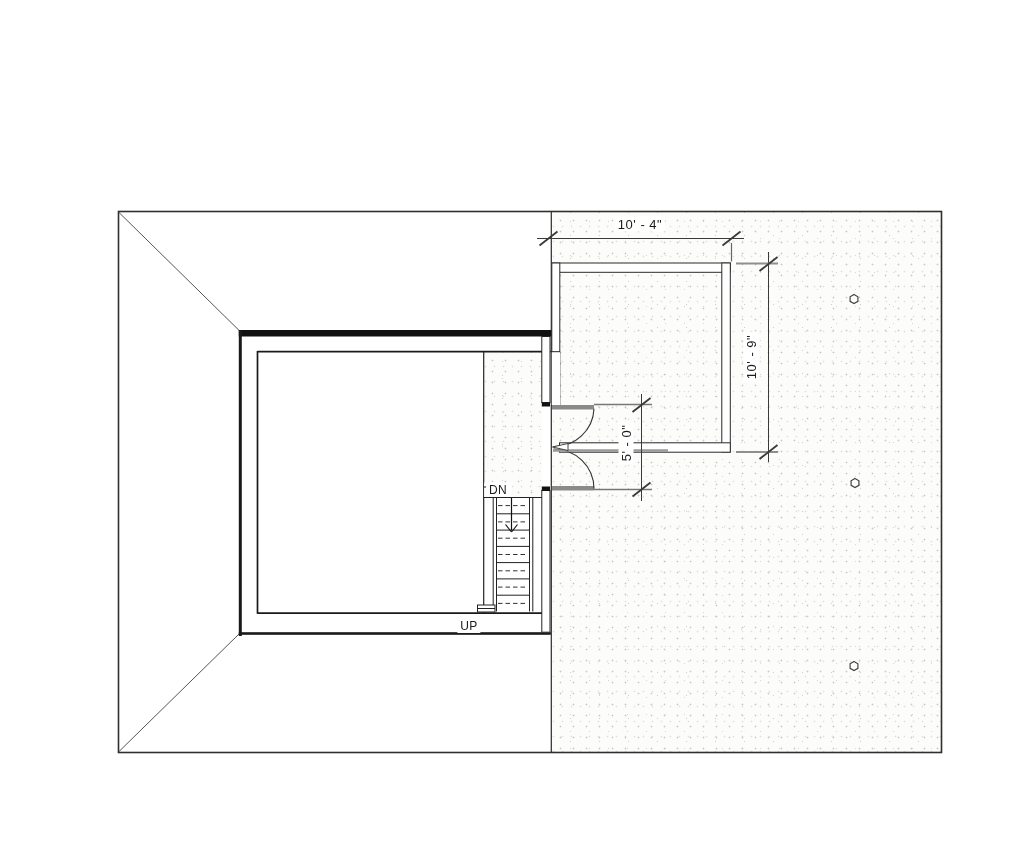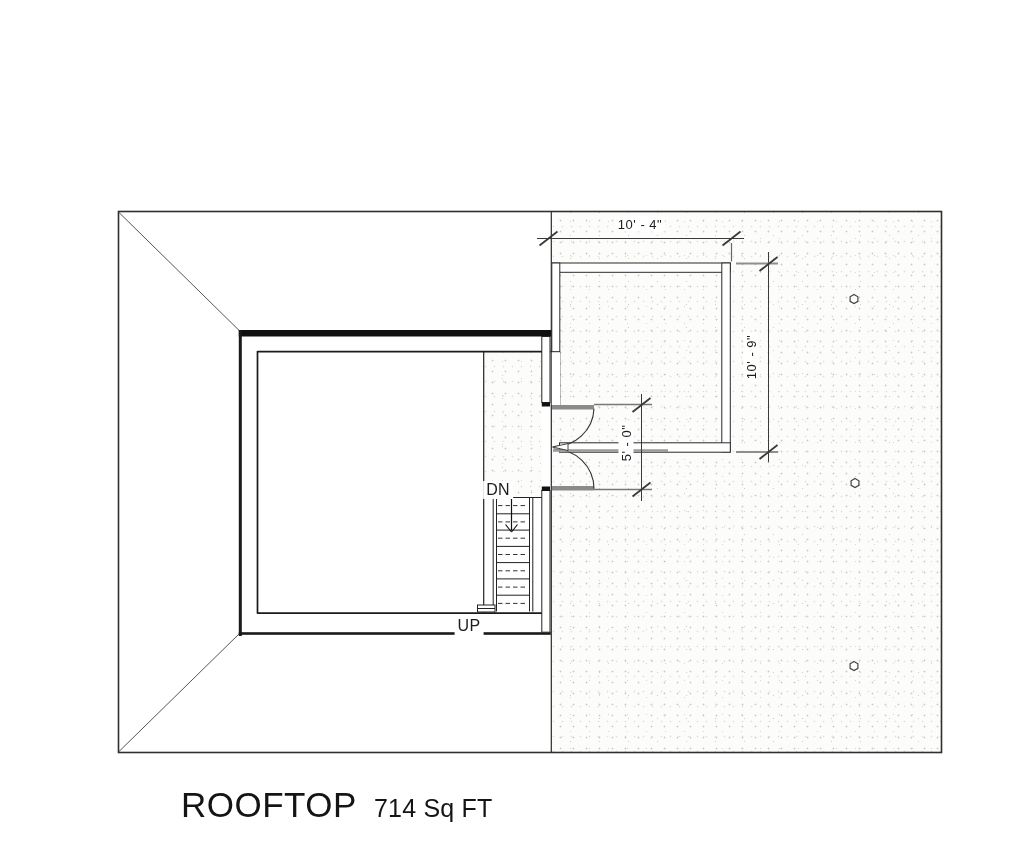--- a/index.html
+++ b/index.html
@@ -19,21 +19,21 @@
     background-position:2px 3px,9px 1px,4px 12px,6px 7px;
   }
   svg{position:absolute;left:0;top:0;}
   .label{
     position:absolute;color:#1c1c1c;background:#ffffff;
     white-space:nowrap;line-height:1;padding:1px 3px;
     transform:translate(-50%,-50%);
   }
   .label.vert{transform:translate(-50%,-50%) rotate(-90deg);}
   .dim-label{font-size:13px;letter-spacing:0.5px;}
-  .stair-label{font-size:16px;letter-spacing:0.3px;}
+  .stair-label{font-size:12px;letter-spacing:0.3px;}
   #title-block{
     position:absolute;left:181px;top:785px;display:flex;align-items:baseline;color:#141414;
   }
   #title-main{font-size:35px;letter-spacing:0.5px;}
   #title-area{font-size:25px;margin-left:17px;letter-spacing:0.2px;}
 </style>
 </head>
 <body>
 
 <div id="canvas">
@@ -150,18 +150,14 @@
       <polygon points="854,661.5 857.9,663.8 857.9,668.3 854,670.5 850.1,668.3 850.1,663.8"></polygon>
     </g>
   </svg>
 
   <div class="label dim-label" style="left:640px;top:224px;">10' - 4"</div>
   <div class="label vert dim-label" style="left:751px;top:357px;">10' - 9"</div>
   <div class="label vert dim-label" style="left:626px;top:443px;">5' - 0"</div>
   <div class="label stair-label" style="left:498px;top:489.5px;">DN</div>
   <div class="label stair-label" style="left:469px;top:626px;text-align:right;">UP</div>
 
-  <div id="title-block">
-    <span id="title-main">ROOFTOP</span>
-    <span id="title-area">714 Sq FT</span>
-  </div>
 
 </div>
 
 </body></html>

